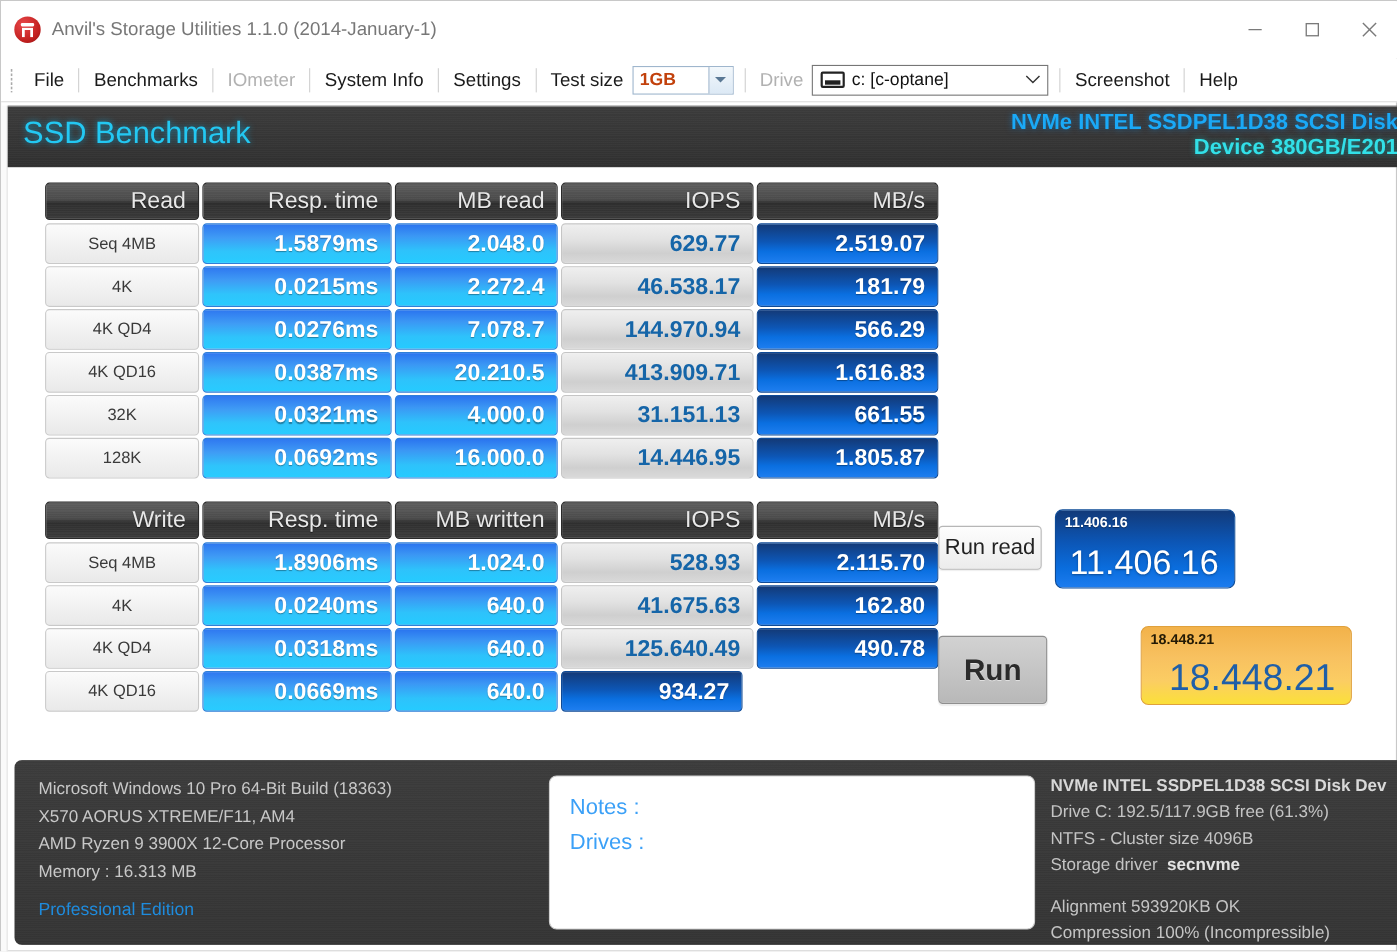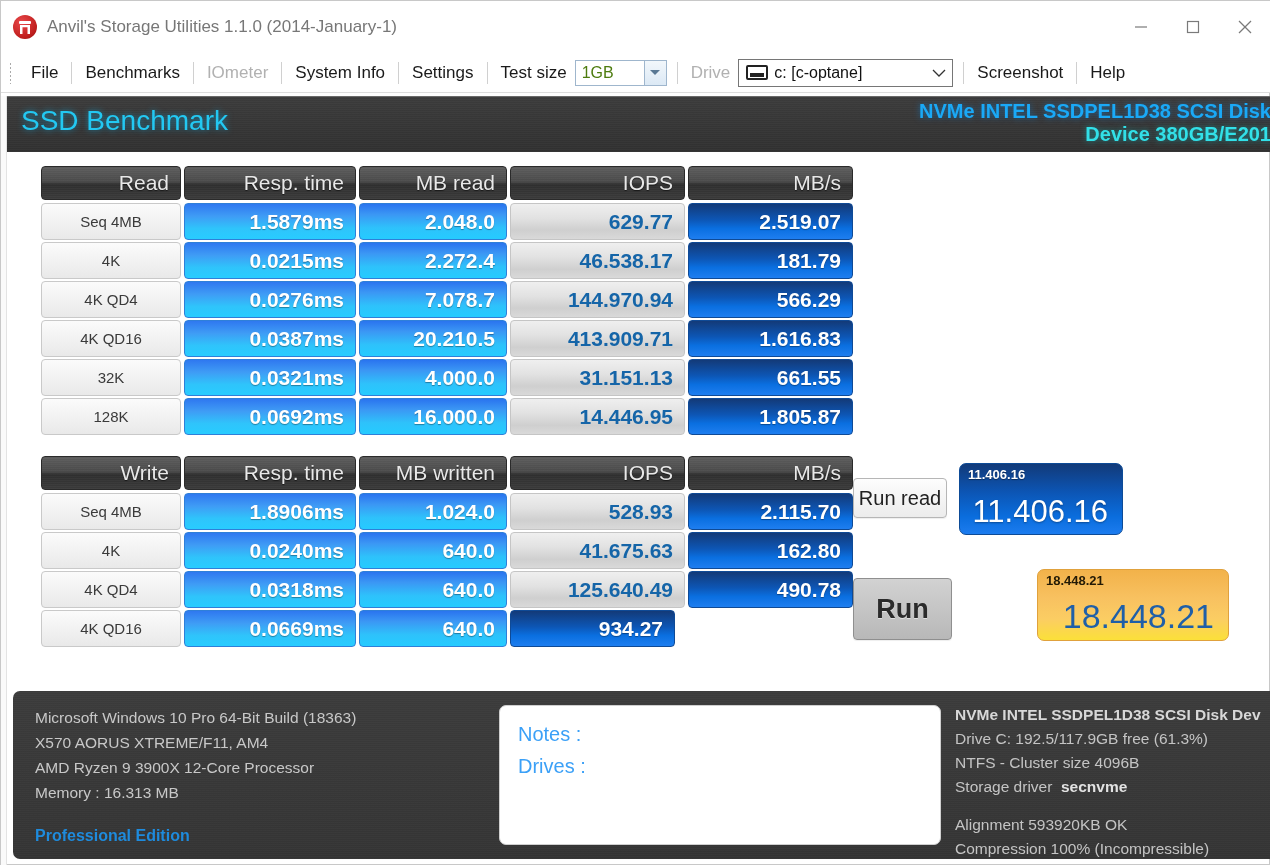--- a/index.html
+++ b/index.html
@@ -63,21 +63,21 @@
   .mitem {
     font-size: 17px; color: #1a1a1a; padding: 0 13px; white-space: nowrap;
     font-family: "Liberation Sans", sans-serif;
   }
   .mitem.disabled { color: #b1b1b1; }
   .msep { width: 1px; height: 22px; background: #d0d0d0; }
   .combo {
     display: flex; align-items: center; height: 26px;
     border: 1px solid #9fb6cd; background: #fff; margin-left: 4px;
   }
-  .combo .val { font-size: 16px; color: #4d7c0f; padding: 0 6px; white-space: nowrap; }
+  .combo .val { font-size: 16px; color: #c2410c; padding: 0 6px; white-space: nowrap; font-weight: bold; }
   .combo .arrowbox {
     width: 22px; height: 24px; background: linear-gradient(#f2f7fb,#dce9f5);
     border-left: 1px solid #9fb6cd; display: flex; align-items: center; justify-content: center;
   }
   .caret { width: 0; height: 0; border-left: 5px solid transparent; border-right: 5px solid transparent; border-top: 5px solid #5a7894; }
   .drivecombo {
     display: flex; align-items: center; height: 28px; width: 215px;
     border: 1px solid #767676; background: #fff; margin-left: 6px;
   }
   .drive-ic {
@@ -212,21 +212,21 @@
   
   .infopanel {
     position: absolute; left: 12px; top: 690px; width: 1258px; height: 168px;
     background:
       repeating-linear-gradient(0deg, rgba(255,255,255,.018) 0 1px, transparent 1px 2px),
       linear-gradient(#3b3b3b, #343434);
     border-radius: 7px 0 0 7px;
   }
   .sysinfo { position: absolute; left: 22px; top: 14px; }
   .sysinfo .ln { font-size: 15.5px; color: #c8c8c8; line-height: 25px; white-space: nowrap; }
-  .sysinfo .edition { font-size: 16px; color: #1e8bdd; font-weight: bold; margin-top: 22px; }
+  .sysinfo .edition { font-size: 16px; color: #1e8bdd; font-weight: normal; margin-top: 14px; }
   .notesbox {
     position: absolute; left: 486px; top: 14px; width: 442px; height: 140px;
     background: #fff; border-radius: 7px; border: 1px solid #cfcfcf;
     padding: 12px 0 0 18px;
   }
   .notesbox .nl { font-size: 20px; color: #3ba0f7; line-height: 32px; }
   .driveinfo { position: absolute; left: 942px; top: 12px; width: 330px; }
   .driveinfo .hdr1 { font-size: 15.5px; color: #d8d8d8; font-weight: bold; white-space: nowrap; line-height: 24px; }
   .driveinfo .ln { font-size: 15.5px; color: #c4c4c4; line-height: 24px; white-space: nowrap; }
   .driveinfo .ln b { color: #e2e2e2; }

